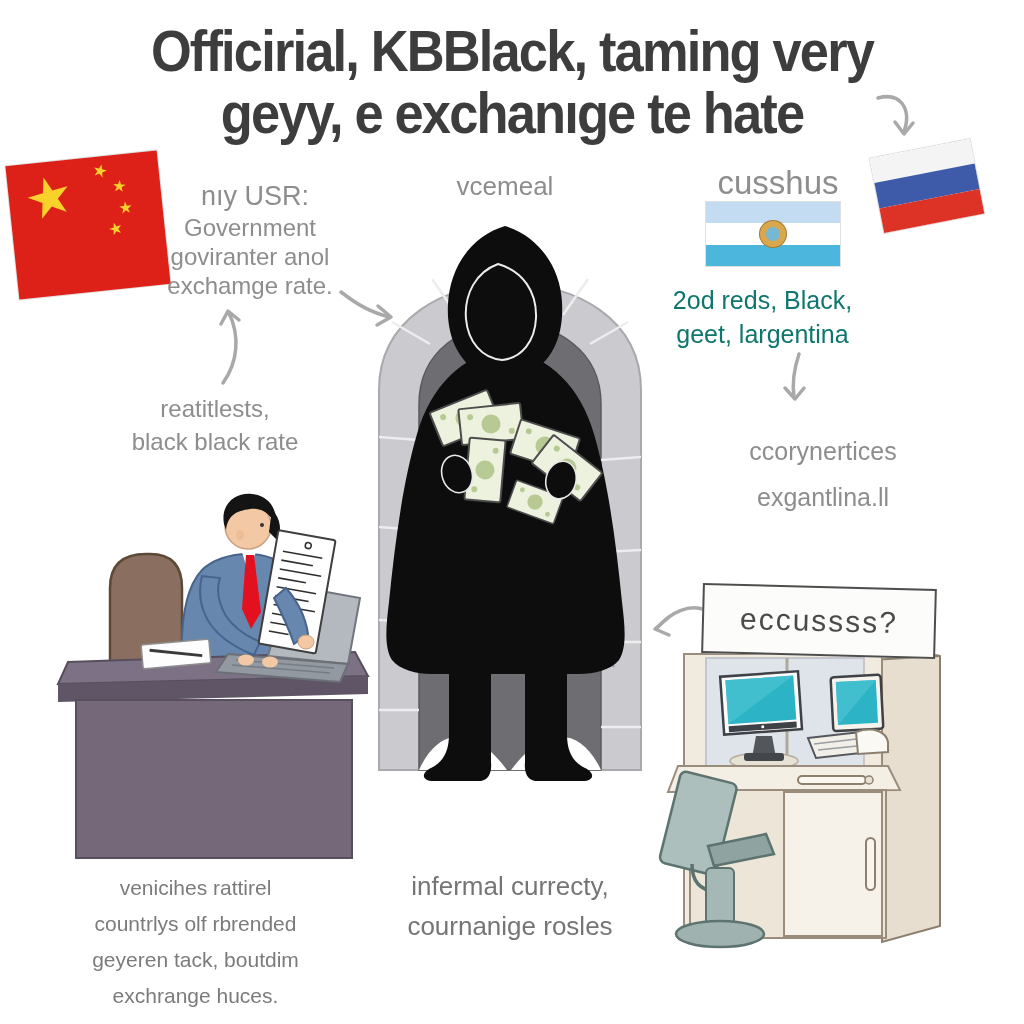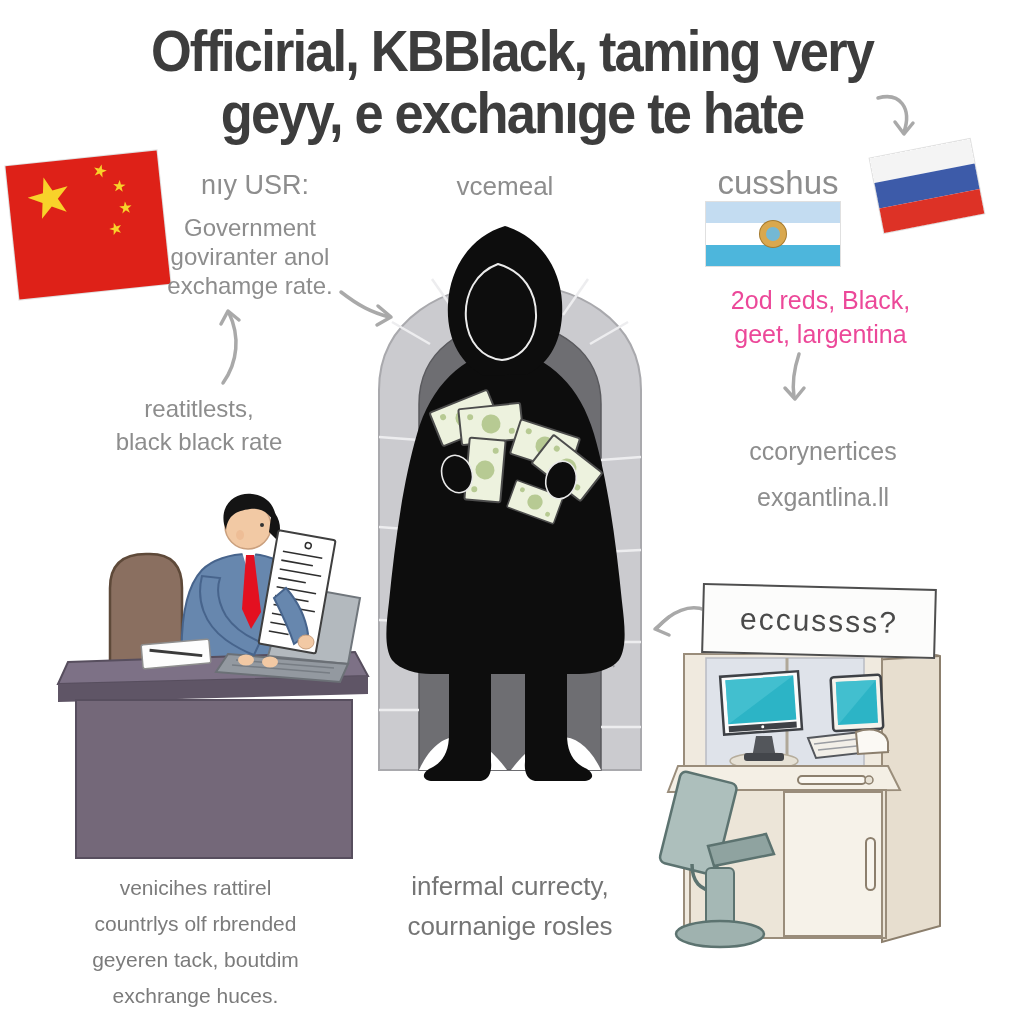--- a/index.html
+++ b/index.html
@@ -6,26 +6,26 @@
   #canvas{position:relative;width:1024px;height:1024px;background:#ffffff;overflow:hidden;
           font-family:"Liberation Sans", sans-serif;}
 
   
   #title{position:absolute;left:0;top:20px;width:1024px;text-align:center;
          color:#3d3d3d;font-weight:bold;font-size:57px;line-height:62px;letter-spacing:-2px;
          transform:scaleX(.92);transform-origin:50% 0;}
 
   
   .lbl{position:absolute;text-align:center;color:#8d8d8d;font-size:24px;line-height:29px;}
-  #usr-heading{left:150px;top:171px;width:210px;font-size:27px;}
+  #usr-heading{left:150px;top:182px;width:210px;font-size:27px;}
   #usr-lines{left:100px;top:213px;width:300px;}
-  #blackmkt{left:44px;top:392px;width:310px;line-height:33px;}
+  #blackmkt{left:60px;top:392px;width:310px;line-height:33px;}
   #dealer{left:415px;top:172px;width:180px;font-size:26px;}
   #cusshus{left:688px;top:168px;width:180px;font-size:33px;}
-  #argnote{left:693px;top:283px;width:255px;color:#ec4899;font-size:25px;line-height:34px;}
+  #argnote{left:635px;top:283px;width:255px;color:#0f766e;font-size:25px;line-height:34px;}
   #controls{left:698px;top:428px;width:250px;font-size:25px;line-height:46px;}
   #deskcap{left:38px;top:870px;width:315px;font-size:21px;line-height:36px;color:#7b7b7b;}
   #informal{left:365px;top:866px;width:290px;font-size:26px;line-height:40px;color:#757575;}
 
   
   .flag{position:absolute;box-shadow:0 0 0 1px rgba(0,0,0,.12);}
   #flag-china{left:12px;top:158px;width:152px;height:134px;background:#de2118;transform:rotate(-6deg);}
   #flag-china .star{position:absolute;color:#f8d22a;line-height:1;}
   #flag-russia{left:876px;top:148px;width:102px;height:76px;transform:rotate(-11deg);}
   #flag-argentina{left:706px;top:202px;width:134px;height:64px;}

